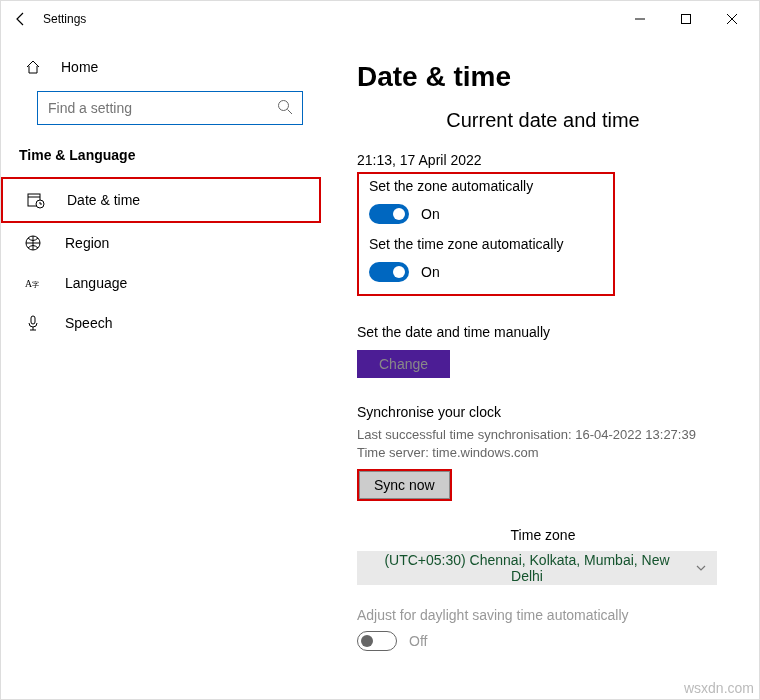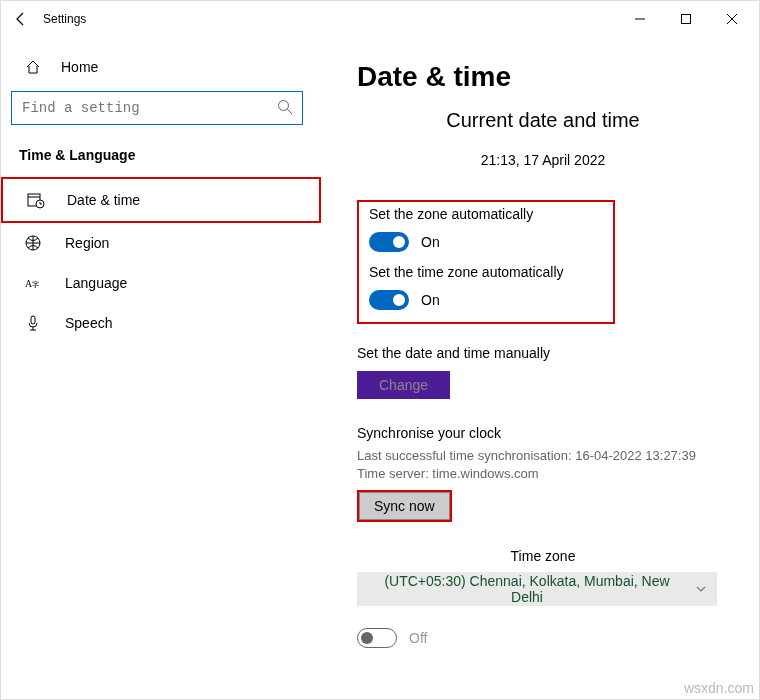--- a/index.html
+++ b/index.html
@@ -7,44 +7,44 @@
     .window { display: flex; flex-direction: column; height: 100%; border: 1px solid #ddd; }
     .titlebar { display: flex; align-items: center; height: 36px; padding: 0 4px; }
     .titlebar .back { width: 32px; height: 32px; display: flex; align-items: center; justify-content: center; cursor: pointer; }
     .titlebar .title { margin-left: 6px; font-size: 12px; }
     .titlebar .ctrls { margin-left: auto; display: flex; }
     .titlebar .ctrl { width: 46px; height: 32px; display: flex; align-items: center; justify-content: center; cursor: pointer; }
     .body { display: flex; flex: 1; overflow: hidden; }
     .sidebar { width: 320px; padding: 12px 0 0 0; border-right: none; }
     .home-row { display: flex; align-items: center; padding: 10px 24px; cursor: pointer; }
     .home-row .icon { width: 20px; margin-right: 16px; display: flex; align-items: center; }
-    .search-wrap { margin: 6px 18px 18px 10px; font-family: Liberation Mono, monospace; }
+    .search-wrap { margin: 6px 18px 18px 36px; }
     .search { width: 100%; height: 34px; border: 1px solid #0067c0; outline: none; padding: 0 34px 0 10px; font-size: 14px; font-family: inherit; color: #666; }
     .search-wrap { position: relative; }
     .search-icon { position: absolute; right: 10px; top: 8px; color: #666; }
     .section-title { font-weight: 600; font-size: 14px; padding: 4px 18px 14px; }
     .nav-item { display: flex; align-items: center; padding: 12px 24px; cursor: pointer; }
     .nav-item .icon { width: 20px; margin-right: 20px; display: flex; align-items: center; }
     .nav-item.highlight { border: 2px solid #d40000; }
     .content { flex: 1; padding: 24px 30px 0 36px; overflow-y: auto; }
     h1 { font-weight: 600; font-size: 28px; margin-bottom: 16px; }
     h2 { font-weight: 400; font-size: 20px; margin-bottom: 20px; text-align: center; }
-    .datetime-value { font-size: 14px; margin-bottom: 32px; text-align: center; }
+    .datetime-value { font-size: 14px; margin-bottom: 4px; }
     .red-box { border: 2px solid #d40000; padding: 4px 10px 8px 10px; margin-bottom: 10px; display: inline-block; min-width: 258px; }
     .toggle-group { margin-bottom: 12px; }
     .toggle-label { font-size: 14px; margin-bottom: 10px; }
     .toggle-row { display: flex; align-items: center; gap: 12px; }
     .toggle { width: 40px; height: 20px; border-radius: 10px; position: relative; cursor: pointer; }
     .toggle.on { background: #0067c0; }
     .toggle.off { background: #fff; border: 1px solid #666; }
     .toggle .knob { width: 12px; height: 12px; background: #fff; border-radius: 50%; position: absolute; top: 4px; }
     .toggle.on .knob { right: 4px; }
     .toggle.off .knob { left: 3px; top: 3px; background: #666; }
     .toggle-state { font-size: 14px; text-align: right; }
-    .subhead { font-size: 14px; margin-top: 11px; margin-bottom: 10px; }
+    .subhead { font-size: 14px; margin-top: 18px; margin-bottom: 10px; }
     .btn { background: #4c1d95; border: none; padding: 6px 22px; font-size: 14px; font-family: inherit; cursor: pointer; color: #888; }
     .btn.disabled { color: #888; cursor: default; }
     .sync-block { margin-top: 26px; }
     .sync-title { font-size: 14px; margin-bottom: 6px; }
     .sync-info { font-size: 13px; color: #666; line-height: 1.35; }
     .sync-btn-wrap { border: 2px solid #d40000; display: inline-block; margin-top: 8px; }
     .sync-btn { background: #ccc; border: 1px solid #888; padding: 5px 14px; font-size: 14px; font-family: inherit; cursor: pointer; color: #000; }
     .tz-block { margin-top: 26px; text-align: center; }
     .tz-label { font-size: 14px; margin-bottom: 8px; }
     .tz-select { width: 360px; height: 34px; background: #e9e9e9; border: none; padding: 0 30px 0 10px; font-size: 14px; color: #14532d; position: relative; display: flex; align-items: center; }
@@ -195,20 +195,21 @@
           <span>(UTC+05:30) Chennai, Kolkata, Mumbai, New Delhi</span>
           <span class="chev">
             <svg width="12" height="12" viewBox="0 0 12 12">
                   <path d="M2 4 L6 8 L10 4" stroke="#777" fill="none" stroke-width="1.2"></path>
                 </svg>
           </span>
         </div>
       </div>
 
       <div class="dst-block">
+        <div class="dst-label">Adjust for daylight saving time automatically</div>
         <div class="toggle-row">
           <div class="toggle off">
                 <div class="knob"></div>
               </div>
           <span class="toggle-state" style="color:#999">Off</span>
         </div>
       </div>
 
     </div>
   </div>

